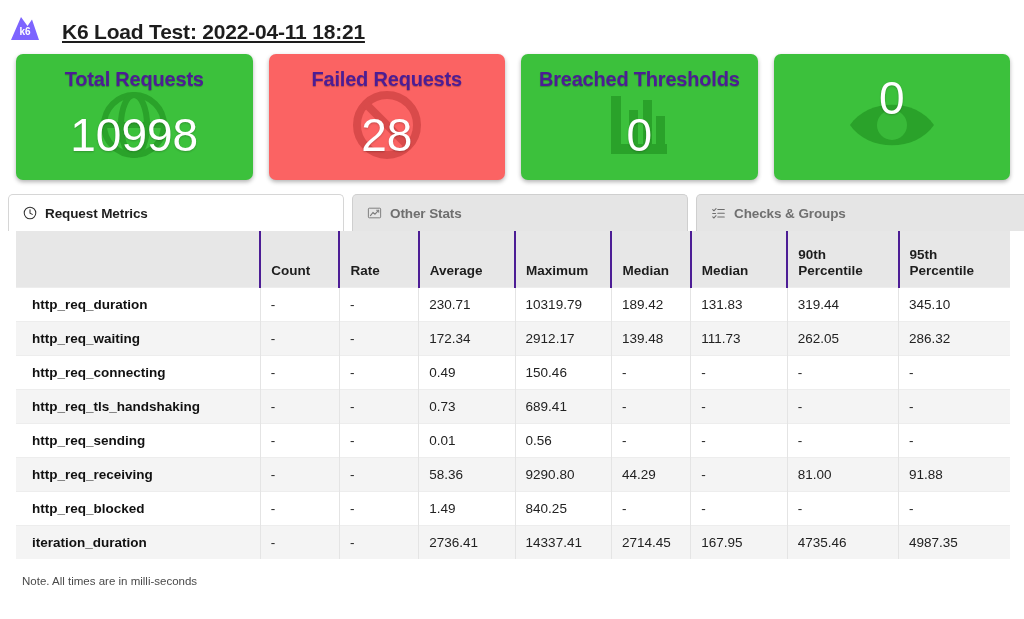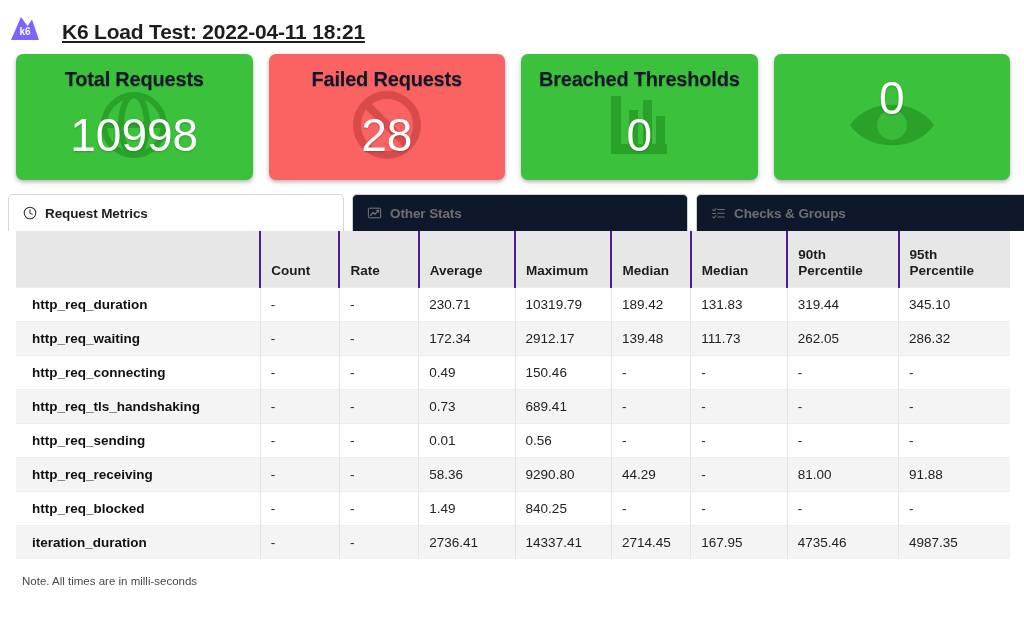--- a/index.html
+++ b/index.html
@@ -28,21 +28,21 @@
     overflow: hidden; display: flex; flex-direction: column; align-items: center;
   }
   .card.green { background: #3cc13c; }
   .card.red   { background: #fb6363; }
   .card-watermark {
     position: absolute; left: 50%; top: 56%; transform: translate(-50%,-50%);
     width: 100px; height: 82px; opacity: 1; pointer-events: none;
   }
   .card-label {
     position: relative; z-index: 2; margin-top: 14px;
-    font-size: 20px; font-weight: bold; color: #0f172a;
+    font-size: 20px; font-weight: bold; color: #4c1d95;
     text-shadow: 0 1px 1px rgba(0,0,0,.25);
     letter-spacing: -.2px; white-space: nowrap;
   }
   .card-value {
     position: relative; z-index: 2; margin-top: 19px;
     font-size: 46px; font-weight: 400; color: #ffffff; line-height: 1.12;
     text-shadow: 0 1px 2px rgba(0,0,0,.22);
   }
 
   
@@ -50,21 +50,21 @@
   .tab {
     height: 37px; display: flex; align-items: center; gap: 8px;
     padding: 5px 14px; border-radius: 5px 5px 0 0;
     font-size: 13.5px; font-weight: bold; letter-spacing: -.1px;
     border: 1px solid #d2d2d2; border-bottom: none;
   }
   .tab.t1 { flex: 0 0 336px; }
   .tab.t2 { flex: 0 0 336px; }
   .tab.t3 { flex: 0 0 336px; }
   .tab.active { background: #ffffff; color: #1d1d1d; border-color: #d6d6d6; }
-  .tab.inactive { background: #0f172a; color: #6f6f6f; border-color: #cfcfcf; }
+  .tab.inactive { background: #e5e5e5; color: #6f6f6f; border-color: #cfcfcf; }
   .tab svg { display: block; flex: 0 0 auto; }
 
   
   .table-wrap { padding: 0 14px 0 16px; }
   table { width: 100%; border-collapse: collapse; table-layout: fixed; }
   thead th {
     background: #e7e7e7; color: #1d1d1d; font-size: 13.5px; font-weight: bold;
     text-align: left; padding: 8px 10px; vertical-align: bottom; height: 56px;
     border-right: 2px solid #4c1d95; line-height: 1.15;
   }

